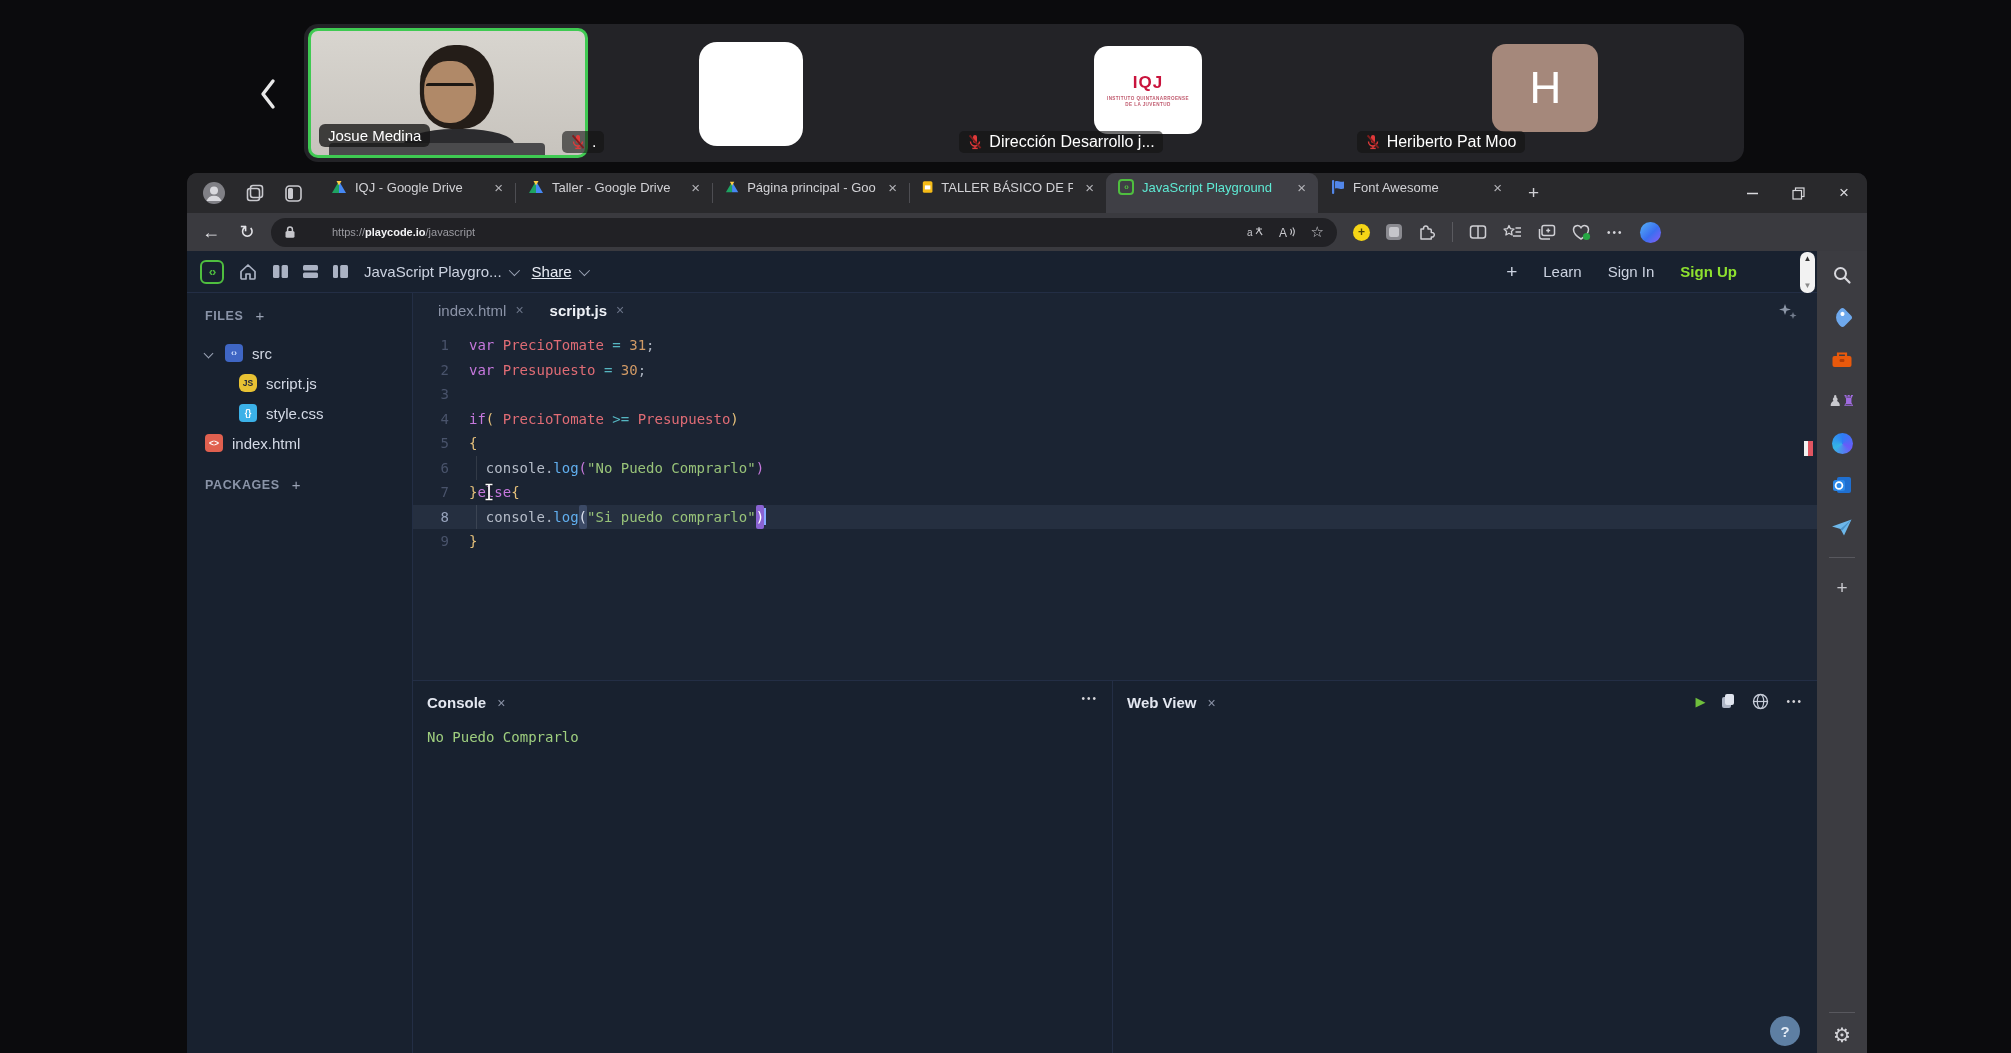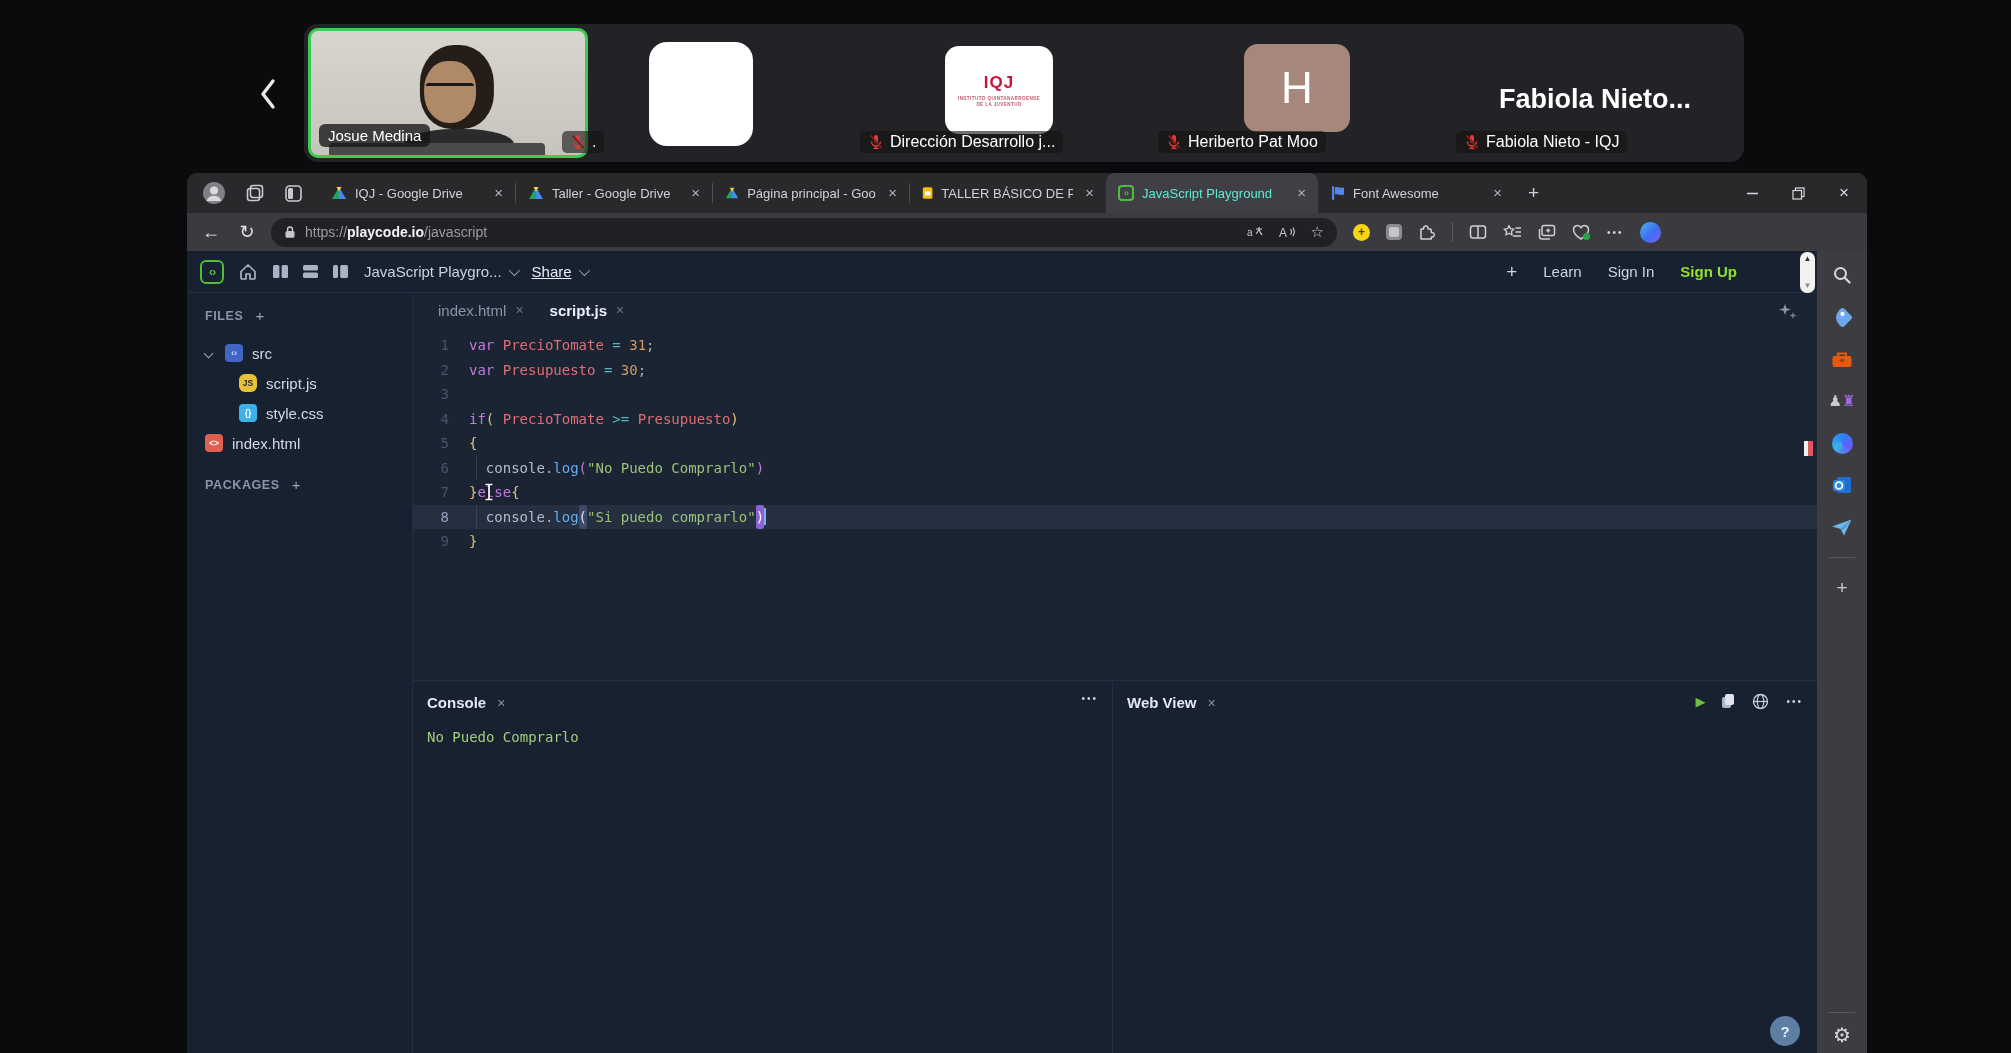--- a/index.html
+++ b/index.html
@@ -31,33 +31,33 @@
         color:#fff;font-size:44px;font-weight:400;display:flex;align-items:center;justify-content:center;}
   .bigname{position:absolute;left:0;right:0;top:60px;text-align:center;color:#fff;font-size:27px;font-weight:600;}
   .plabel{position:absolute;left:10px;bottom:9px;display:flex;align-items:center;gap:6px;background:rgba(18,18,18,.6);
         padding:2px 8px;border-radius:5px;color:#fff;font-size:16px;white-space:nowrap;}
   .micico{width:16px;height:16px;flex:0 0 auto;}
   
   .browser{position:absolute;left:187px;top:173px;width:1680px;height:880px;background:#29292c;border-radius:10px 10px 0 0;overflow:hidden;}
   .tabbar{position:relative;height:40px;background:#29292c;display:flex;align-items:center;}
   .tb-left{display:flex;align-items:center;gap:19px;padding:0 16px 0 15px;}
   .tabs{display:flex;align-items:center;height:40px;}
-  .tab{position:relative;width:196px;height:40px;display:flex;align-items:flex-end;gap:8px;padding:0 8px 12px 12px;box-sizing:border-box;cursor:pointer;}
+  .tab{position:relative;width:196px;height:40px;display:flex;align-items:center;gap:8px;padding:0 8px 12px 12px;box-sizing:border-box;cursor:pointer;}
   .tab .tlbl{flex:1 1 auto;overflow:hidden;white-space:nowrap;text-overflow:clip;font-size:13px;color:#d2d2d6;}
   .tab .tclose{color:#b3b3b8;font-size:15px;padding:0 4px;}
   .tab.active{background:#3f3f45;border-radius:9px 9px 0 0;width:212px;}
   .tab.active .tlbl{color:#5eead4;}
   .tabdiv{width:1px;height:20px;background:#4d4d52;}
   .newtab{color:#cfcfd4;font-size:19px;padding:0 14px;cursor:pointer;}
   .win-controls{margin-left:auto;display:flex;height:40px;}
   .wc{width:46px;height:40px;display:flex;align-items:center;justify-content:center;color:#d9d9dd;font-size:16px;cursor:pointer;}
   .navbar{height:38px;background:#3a3a3f;display:flex;align-items:center;padding:0 12px;gap:12px;}
   .navico{color:#e3e3e7;font-size:18px;width:24px;text-align:center;cursor:pointer;}
   .urlpill{display:flex;align-items:center;gap:9px;background:#212125;height:29px;border-radius:15px;padding:0 13px;width:1066px;box-sizing:border-box;}
-  .url{font-size:14px;white-space:nowrap;}
+  .url{font-size:11px;white-space:nowrap;margin-left:27px;}
   .url .p1,.url .p3{color:#9b9ba1;}
   .url .p2{color:#f3f3f5;font-weight:700;}
   .pillspacer{flex:1 1 auto;}
   .pill-ic{color:#c9c9ce;font-size:14px;cursor:pointer;display:flex;align-items:center;}
   .navrow{display:flex;align-items:center;gap:16px;margin-left:4px;}
   .vdiv{width:1px;height:20px;background:#5a5a5f;display:inline-block;}
   .cir-y{width:17px;height:17px;border-radius:50%;background:#f5d516;display:inline-flex;align-items:center;justify-content:center;color:#4c4508;font-size:12px;font-weight:700;}
   .sq-g{width:16px;height:16px;border-radius:4px;background:#8a8a90;display:inline-block;position:relative;}
   .sq-g:before{content:"";position:absolute;left:3px;top:3px;width:10px;height:10px;background:#c5c5ca;border-radius:2px;}
   .copilot{width:21px;height:21px;border-radius:50%;background:linear-gradient(135deg,#56b2f5,#3b6ff0 55%,#8a5cf6);display:inline-block;}
@@ -198,33 +198,20 @@
             <svg class="micico" viewBox="0 0 16 16">
               <rect x="6" y="1" width="4" height="8" rx="2" fill="#e03a3a"></rect>
               <path d="M3.5 7.5a4.5 4.5 0 0 0 9 0" fill="none" stroke="#e03a3a" stroke-width="1.4"></path>
               <line x1="8" y1="12" x2="8" y2="14.2" stroke="#e03a3a" stroke-width="1.4"></line>
               <line x1="5.3" y1="14.4" x2="10.7" y2="14.4" stroke="#e03a3a" stroke-width="1.4"></line>
               <line x1="2.6" y1="1.4" x2="13.6" y2="14.2" stroke="#801d1d" stroke-width="1.8"></line>
             </svg>
             <span>Heriberto Pat Moo</span>
           </div>
         </div>
-        <div class="slot">
-          <div class="bigname">Fabiola Nieto...</div>
-          <div class="plabel">
-            <svg class="micico" viewBox="0 0 16 16">
-              <rect x="6" y="1" width="4" height="8" rx="2" fill="#e03a3a"></rect>
-              <path d="M3.5 7.5a4.5 4.5 0 0 0 9 0" fill="none" stroke="#e03a3a" stroke-width="1.4"></path>
-              <line x1="8" y1="12" x2="8" y2="14.2" stroke="#e03a3a" stroke-width="1.4"></line>
-              <line x1="5.3" y1="14.4" x2="10.7" y2="14.4" stroke="#e03a3a" stroke-width="1.4"></line>
-              <line x1="2.6" y1="1.4" x2="13.6" y2="14.2" stroke="#801d1d" stroke-width="1.8"></line>
-            </svg>
-            <span>Fabiola Nieto - IQJ</span>
-          </div>
-        </div>
       </div>
     </div>
 
   <div class="browser">
 
     <div class="tabbar">
       <div class="tb-left" id="tbLeft">
           <svg width="24" height="24" viewBox="0 0 24 24">
             <circle cx="12" cy="12" r="11" fill="#808086"></circle>
             <circle cx="12" cy="9.5" r="4" fill="#d9d9de"></circle>

